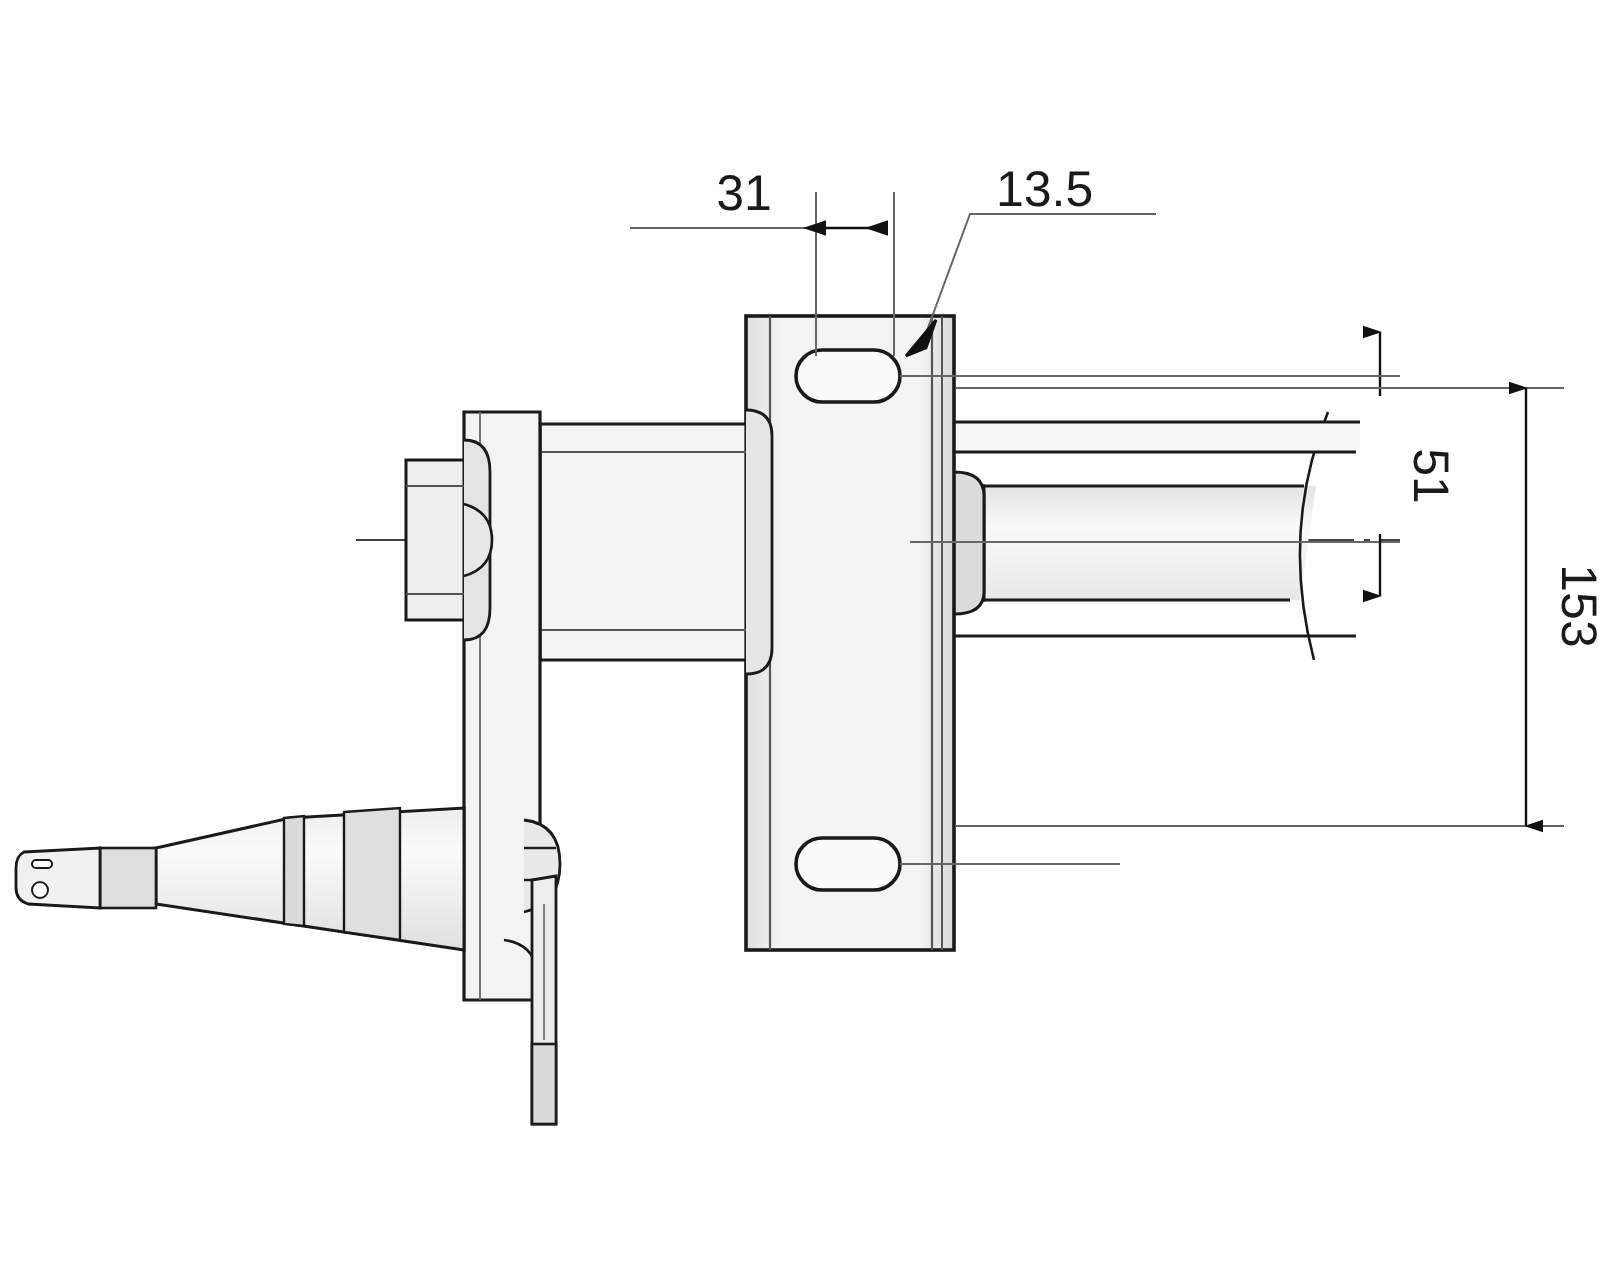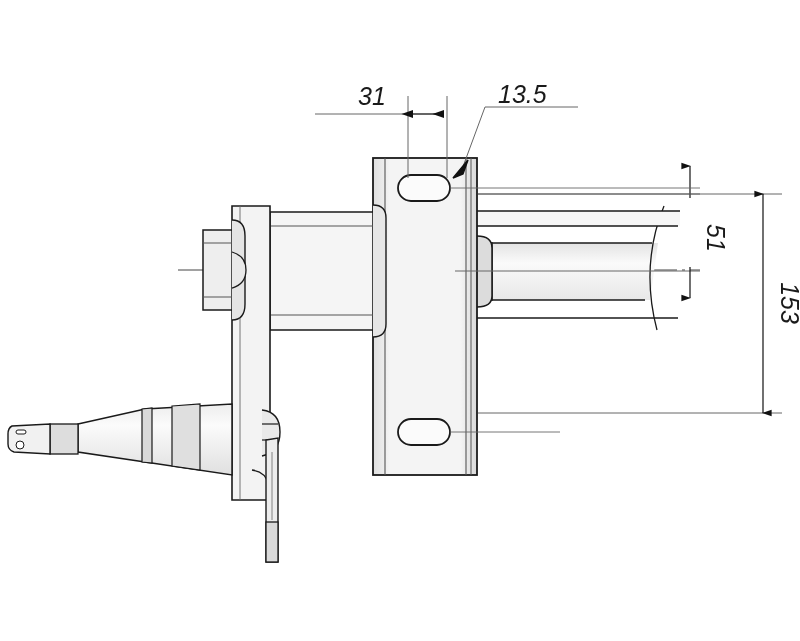--- a/index.html
+++ b/index.html
@@ -9,21 +9,20 @@
   }
   body {
     font-family: "Liberation Sans", sans-serif;
   }
   #drawing-root {
     position: relative;
     width: 800px;
     height: 641px;
     background: #7dd3fc;
     overflow: hidden;
-    font-style: italic;
   }
   svg.cad {
     display: block;
     width: 800px;
     height: 641px;
   }
   .dim-text {
     font-family: "Liberation Sans", sans-serif;
     font-size: 25px;
     fill: #1a1a1a;

